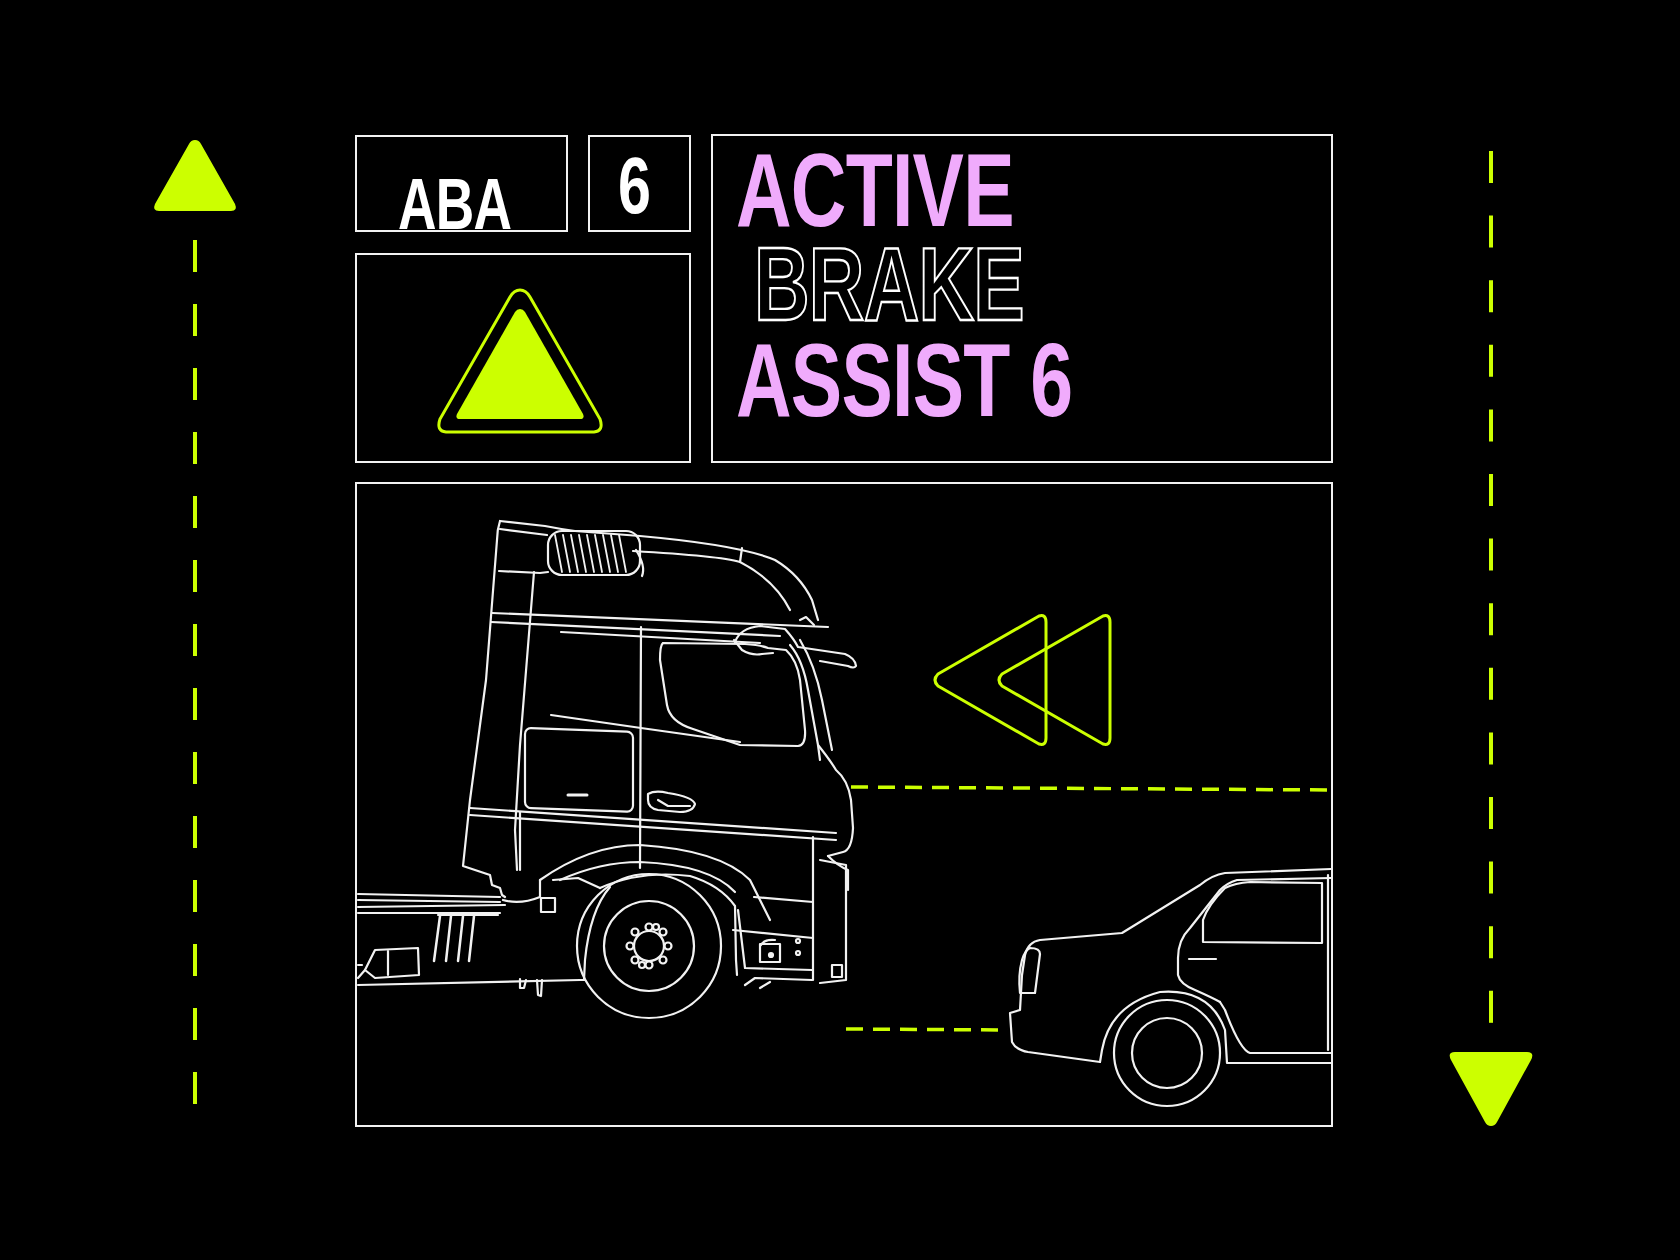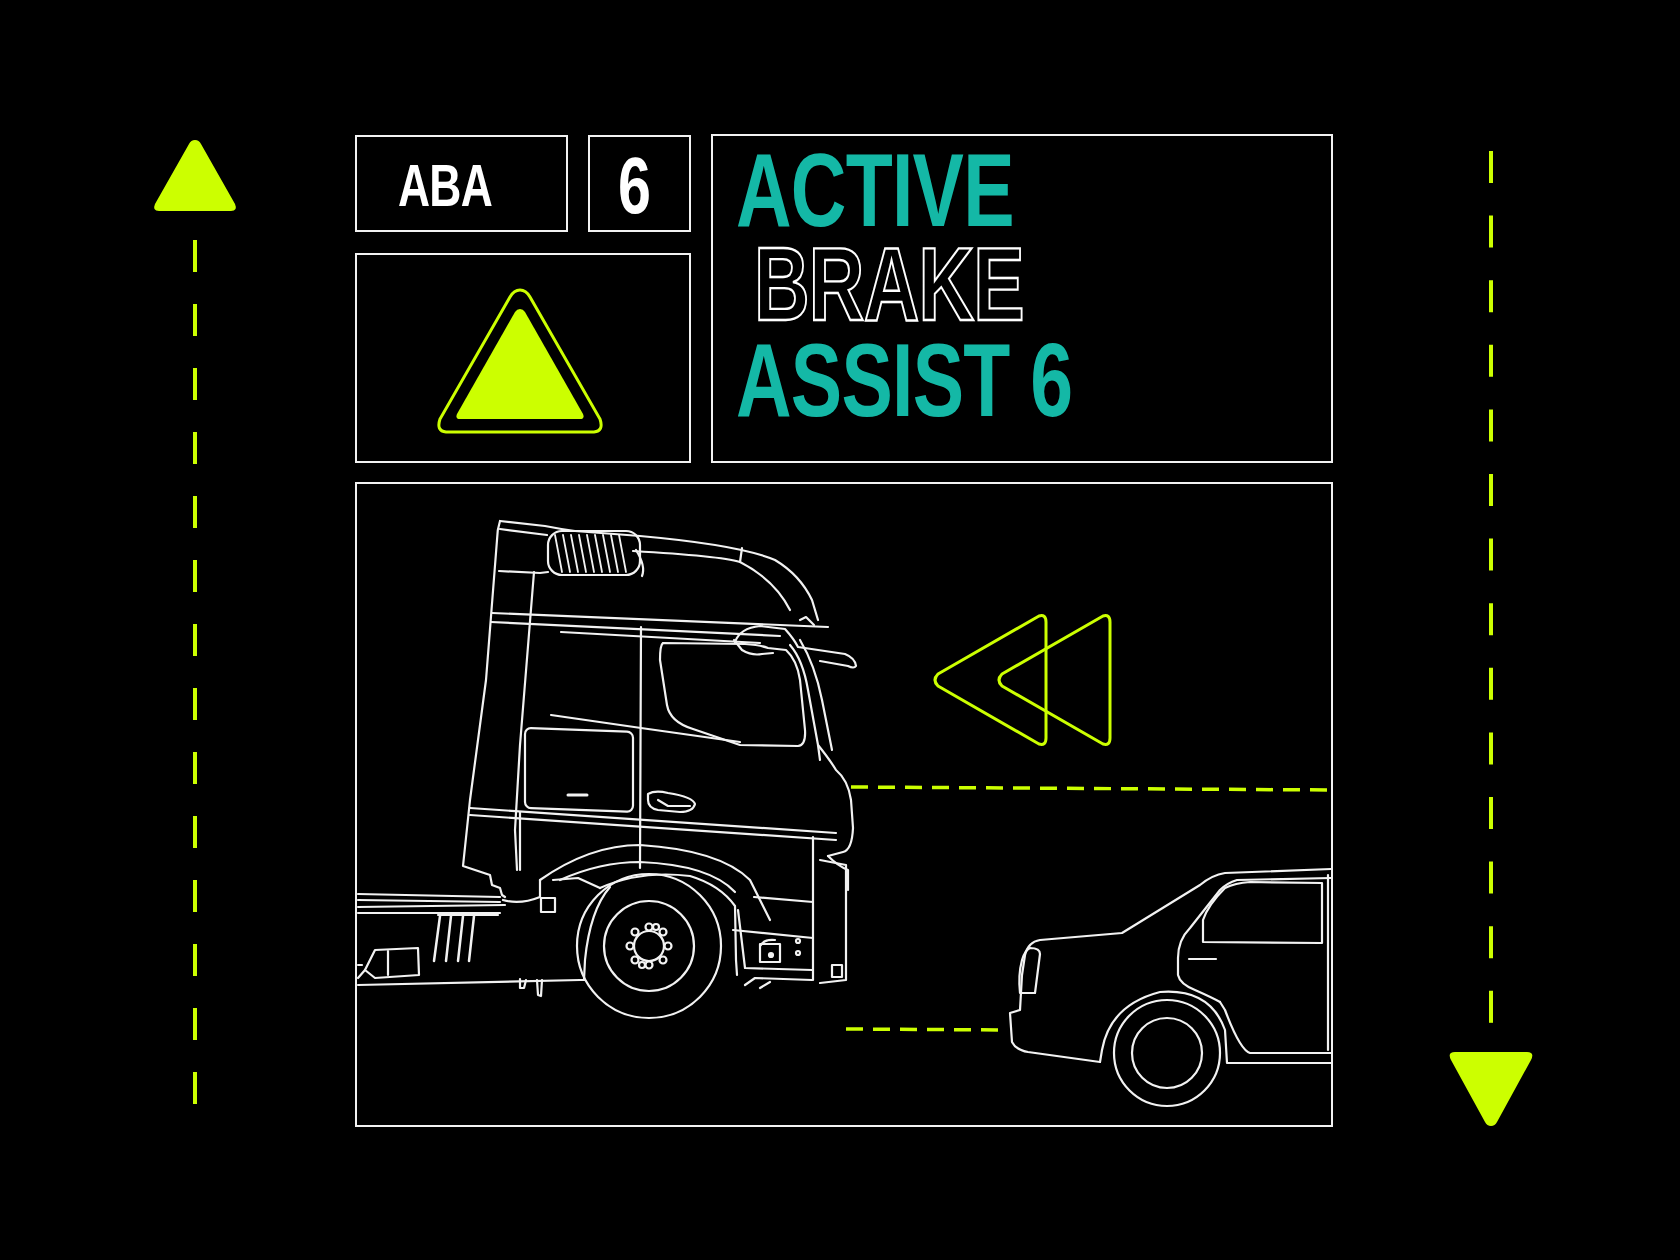--- a/index.html
+++ b/index.html
@@ -1,22 +1,22 @@
 <!DOCTYPE html>
 <html><head>
 <meta charset="utf-8">
 <style>
   html,body{margin:0;padding:0;background:#000;}
   body{width:1680px;height:1260px;position:relative;overflow:hidden;font-family:"Liberation Sans",sans-serif;}
   .box{position:absolute;border:2px solid #f2f2f2;box-sizing:border-box;}
   .label{position:absolute;color:#fff;font-weight:bold;white-space:nowrap;transform-origin:left top;}
   .cond{display:inline-block;transform:scaleX(0.74);transform-origin:left center;}
-  #aba-text{left:398px;top:146px;font-size:60px;line-height:80px;letter-spacing:-1px;}
+  #aba-text{left:398px;top:164px;font-size:72px;line-height:80px;letter-spacing:-1px;}
   #six-text{left:618px;top:146px;font-size:80px;line-height:80px;}
-  .title-line{position:absolute;left:736px;font-size:104px;line-height:100px;font-weight:bold;color:#14b8a6;white-space:nowrap;letter-spacing:-1px;}
+  .title-line{position:absolute;left:736px;font-size:104px;line-height:100px;font-weight:bold;color:#f0abfc;white-space:nowrap;letter-spacing:-1px;}
   #t1{top:140px;}
   #t2{top:234px;color:#000;margin-left:18px;-webkit-text-stroke:2.4px #fff;}
   #t3{top:330px;text-align:center;}
   svg{position:absolute;left:0;top:0;}
 </style>
 </head>
 <body>
 
 <div class="box" style="left:355px;top:135px;width:213px;height:97px;"></div>
 <div class="box" style="left:588px;top:135px;width:103px;height:97px;"></div>

